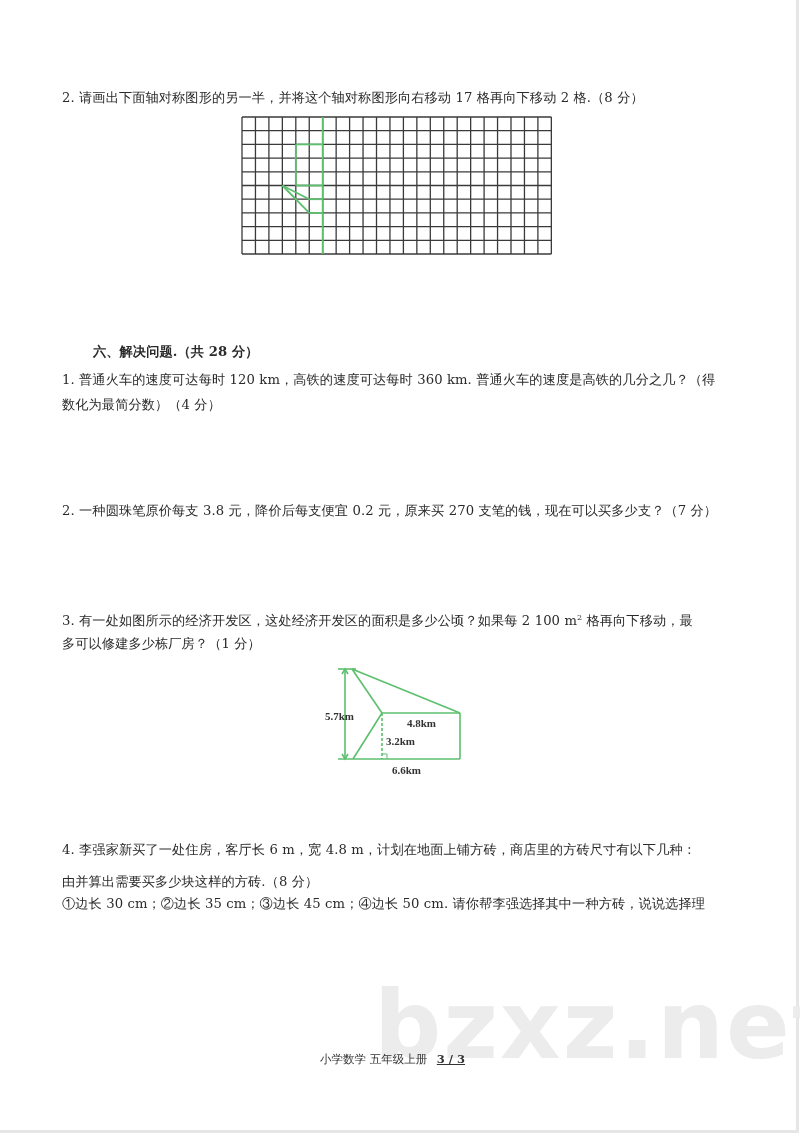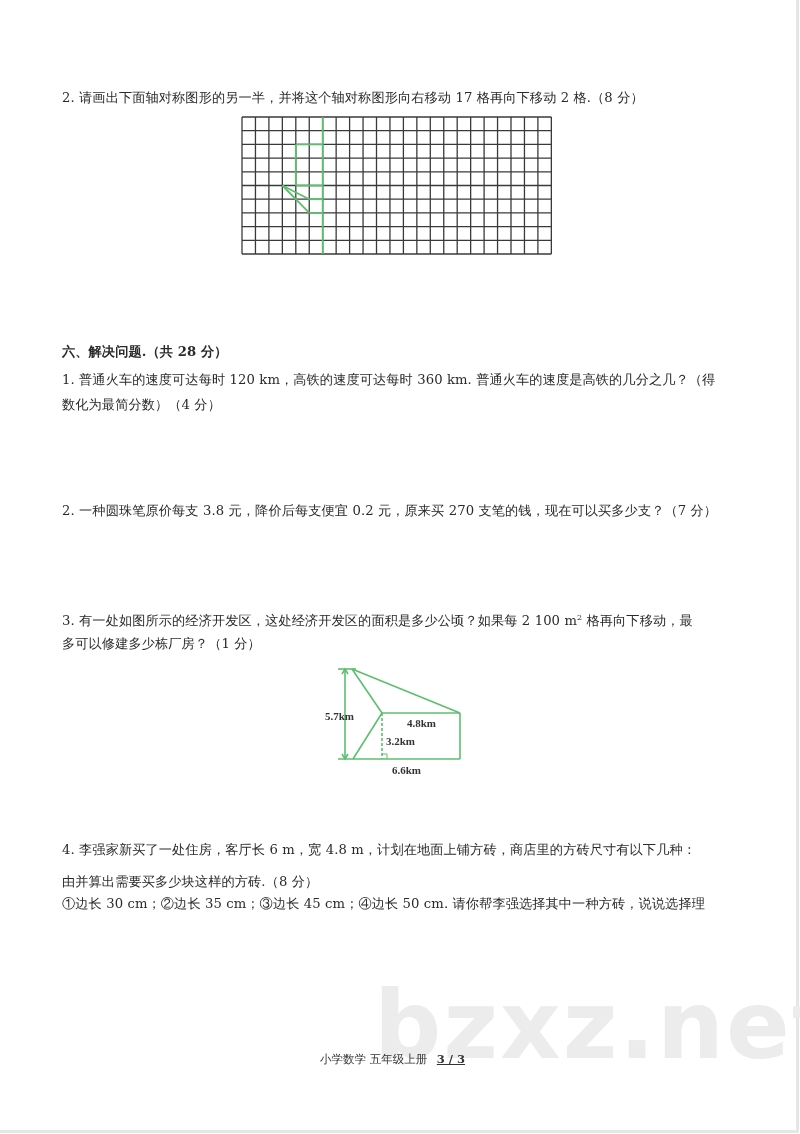--- a/index.html
+++ b/index.html
@@ -23,21 +23,21 @@
       border-bottom: 3px solid #e6e6e6;
       pointer-events: none;
     }
     .text-line {
       position: absolute;
       font-size: 13.2px;
       line-height: 20px;
       white-space: nowrap;
       letter-spacing: 0.1px;
     }
-    .bold { font-weight: bold; }
+    .bold { font-weight: bold; margin-left: 31px; }
     .grid-wrap {
       position: absolute;
       left: 241px;
       top: 116px;
     }
     .diagram-wrap {
       position: absolute;
       left: 320px;
       top: 660px;
       text-decoration: underline;

